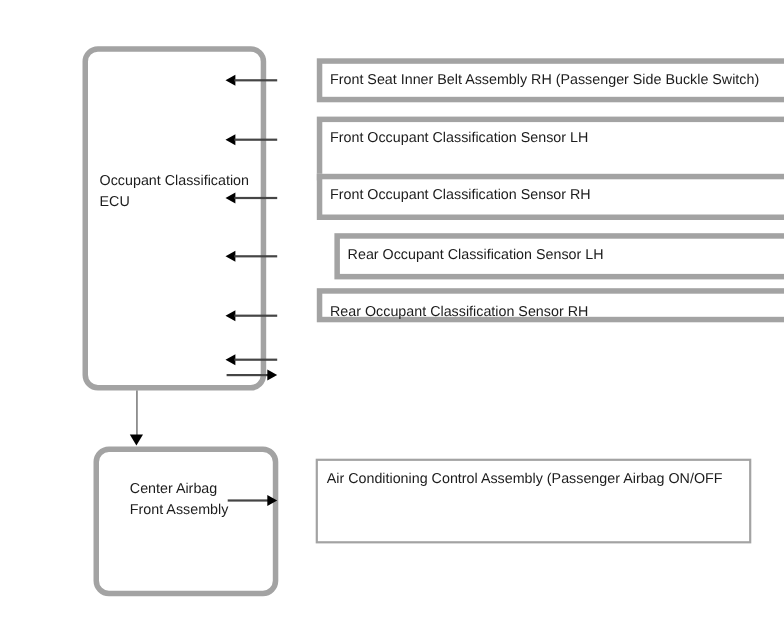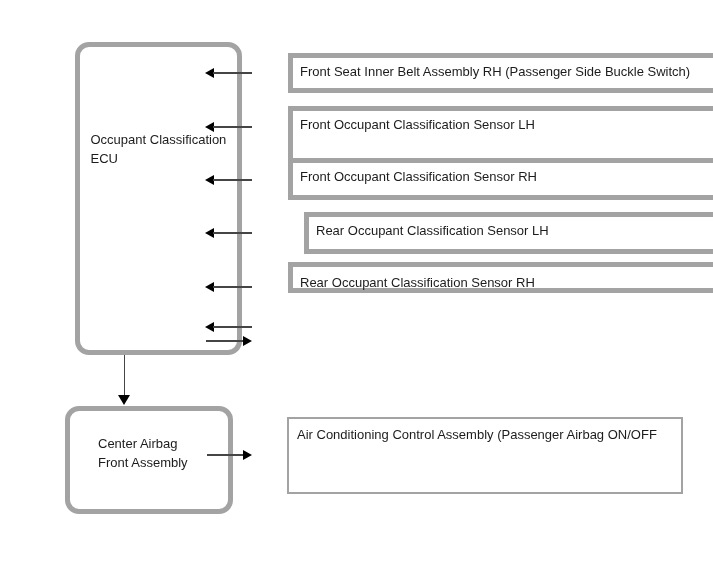--- a/index.html
+++ b/index.html
@@ -86,21 +86,21 @@
     border-right: 6.5px solid transparent;
     border-top: 10px solid #000000;
   }
 </style>
 </head>
 <body>
 
 <div id="canvas">
 
   <div class="box rounded" style="left:38.5px; top:42px; width:167px; height:313px;">
-    <div class="block-label" style="position:absolute; left:11px; top:83px;">
+    <div class="block-label" style="position:absolute; left:11px; top:107px;">
       <span>Occupant Classification</span>
       <span>ECU</span>
     </div>
   </div>
 
   <div class="box" style="left:252px; top:53px; width:444px; height:40px;">
     <div class="sq-label">Front Seat Inner Belt Assembly RH (Passenger Side Buckle Switch)</div>
   </div>
 
   <div class="box" style="left:252px; top:106px; width:444px; height:58px;">
@@ -113,21 +113,21 @@
 
   <div class="box" style="left:268px; top:212px; width:444px; height:42px;">
     <div class="sq-label">Rear Occupant Classification Sensor LH</div>
   </div>
 
   <div class="box" style="left:252px; top:262px; width:444px; height:31px;">
     <div class="sq-label" style="top:6px;">Rear Occupant Classification Sensor RH</div>
   </div>
 
 
-  <div class="box rounded" style="left:29px; top:406px; width:168px; height:108px;">
+  <div class="box rounded" style="left:49px; top:406px; width:168px; height:136px;">
     <div class="block-label" style="position:absolute; left:28px; top:23px;">
       <span>Center Airbag</span>
       <span>Front Assembly</span>
     </div>
   </div>
 
   <div class="box" style="left:251px; top:417px; width:396px; height:77px; border-width:2.5px;">
     <div class="block-label" style="position:absolute; left:8px; top:7px; line-height:18.5px;">
       <span>Air Conditioning Control Assembly (Passenger Airbag ON/OFF</span>
     </div>

